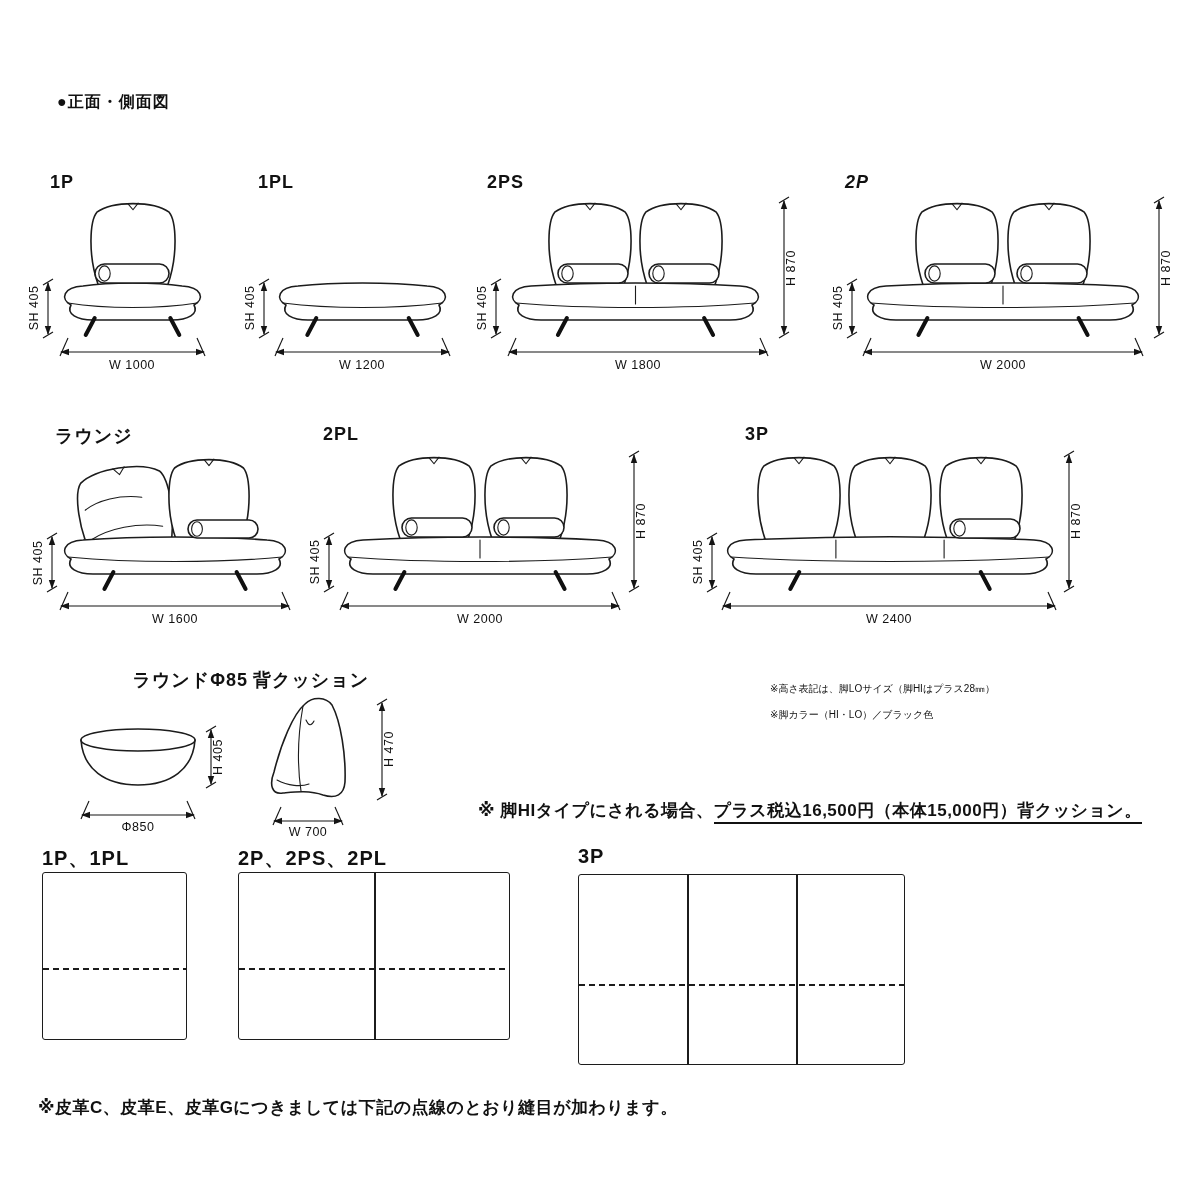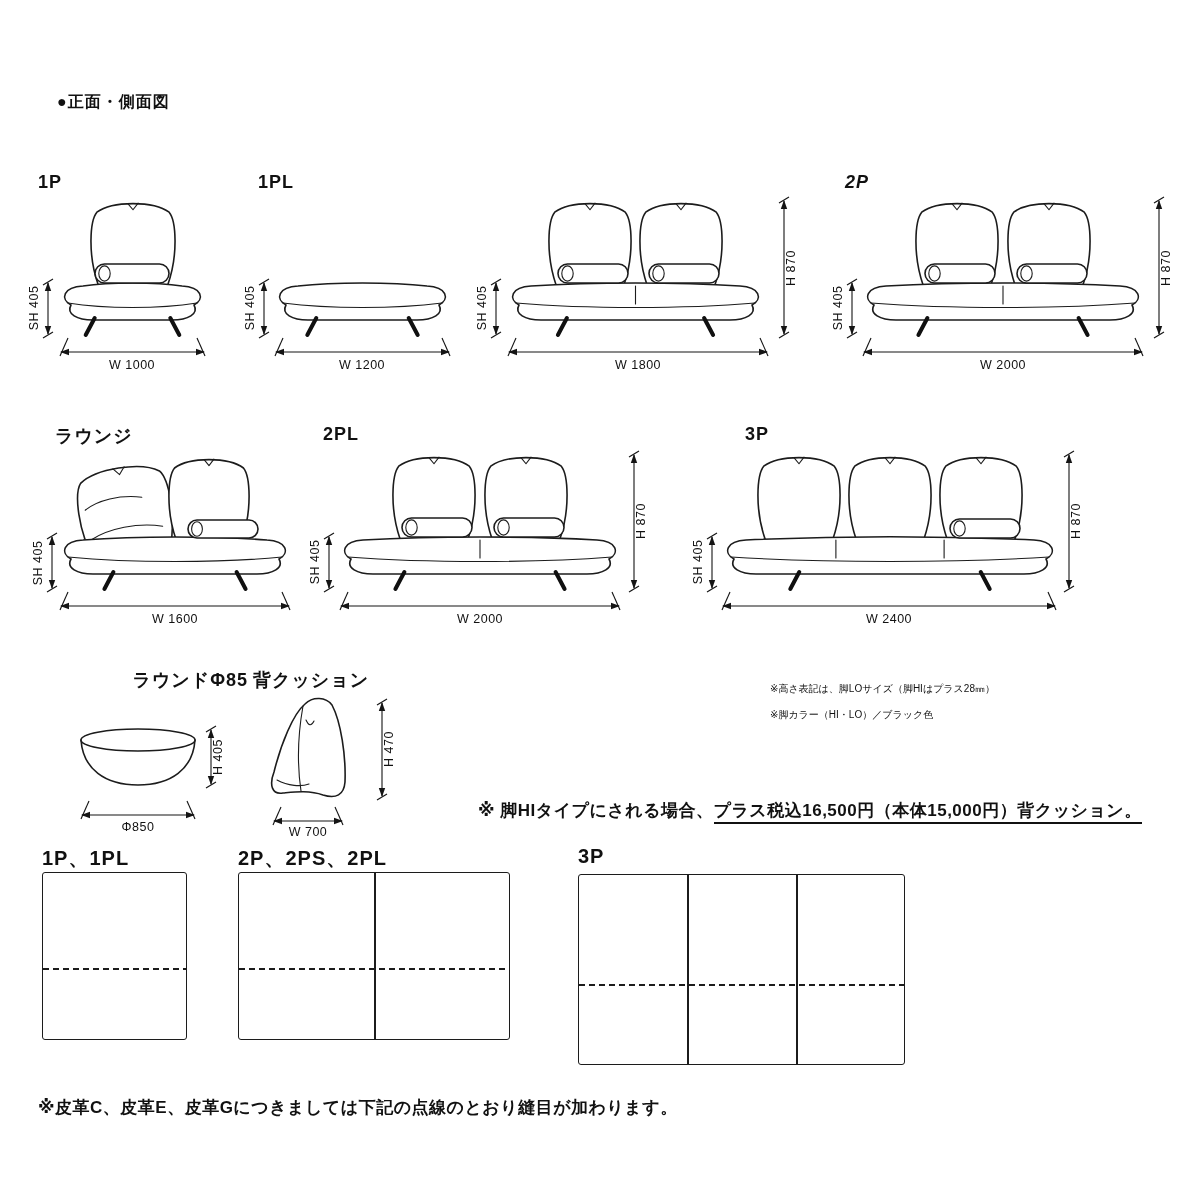--- a/index.html
+++ b/index.html
@@ -24,21 +24,21 @@
   .dash-line { position:absolute; left:0; right:0; height:1.8px;
                background:repeating-linear-gradient(90deg,#1c1c1c 0 6px,transparent 6px 10px); }
   .v-line { position:absolute; top:0; bottom:0; width:1.6px; background:#1c1c1c; }
 </style>
 </head>
 <body>
 
 <div class="abs page-title" style="left:14px;top:92px;margin-left:43px;">●正面・側面図</div>
 
 <div class="diagram" style="left:30px;top:172px;width:220px;height:215px;">
-  <div class="diag-title" style="margin-left:8px;">1P</div>
+  <div class="diag-title" style="margin-left:20px;">1P</div>
   <svg class="draw" style="left:0;top:24px;" width="220" height="188">
     <g id="g_p1">
         <path class="ln" d="M 68.6 90 C 57.42 58.839999999999996 60 24.400000000000002 66.88 16.200000000000003
      C 82.36 4.72 123.64 4.72 139.12 16.200000000000003
      C 146 24.400000000000002 148.57999999999998 58.839999999999996 137.4 90 Z"></path>
         <path class="ln thin" d="M 97.84 7.59 L 103 13.74 L 108.16 7.18"></path>
         <path class="ln" d="M 41 109 C 30 103 33 91 53 90
      C 79.55000000000001 86 125.45 86 152 90
      C 172 91 175 103 164 109
      C 169 118 158 124 142 124
@@ -86,20 +86,21 @@
         <path d="M 0 0 L -9 -3.2 L -9 3.2 Z" fill="#141414" transform="translate(200 156) rotate(0)"></path>
         <line class="dim" x1="25" y1="160" x2="33" y2="142"></line>
         <line class="dim" x1="200" y1="160" x2="192" y2="142"></line>
       </g>
     <text class="dimtext" x="4" y="112" text-anchor="middle" transform="rotate(-90 4 112)">SH 405</text>
     <text class="dimtext" x="112" y="173" text-anchor="middle">W 1200</text>
   </svg>
 </div>
 
 <div class="diagram" style="left:478px;top:172px;width:330px;height:215px;">
+  <div class="diag-title" style="margin-left:9px;">2PS</div>
   <svg class="draw" style="left:0;top:24px;" width="330" height="188">
     <g id="g_p2s">
         <path class="ln" d="M 78.4 90 C 67.48 58.839999999999996 70 24.400000000000002 76.72 16.200000000000003
      C 91.84 4.72 132.16 4.72 147.28 16.200000000000003
      C 154 24.400000000000002 156.51999999999998 58.839999999999996 145.60000000000002 90 Z"></path>
         <path class="ln thin" d="M 106.96000000000001 7.59 L 112 13.74 L 117.04 7.18"></path>
         <path class="ln" d="M 169.4 90 C 158.48 58.839999999999996 161 24.400000000000002 167.72 16.200000000000003
      C 182.84 4.72 223.16 4.72 238.28 16.200000000000003
      C 245 24.400000000000002 247.51999999999998 58.839999999999996 236.60000000000002 90 Z"></path>
         <path class="ln thin" d="M 197.96 7.59 L 203 13.74 L 208.04000000000002 7.18"></path>

